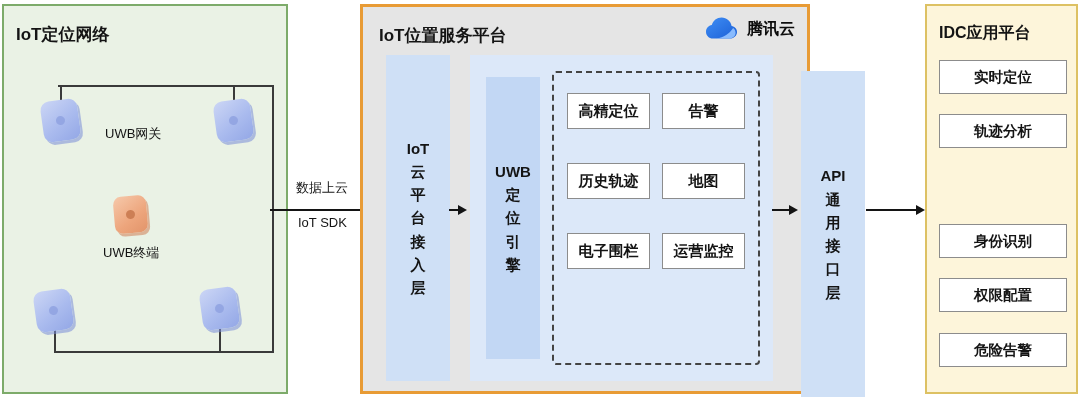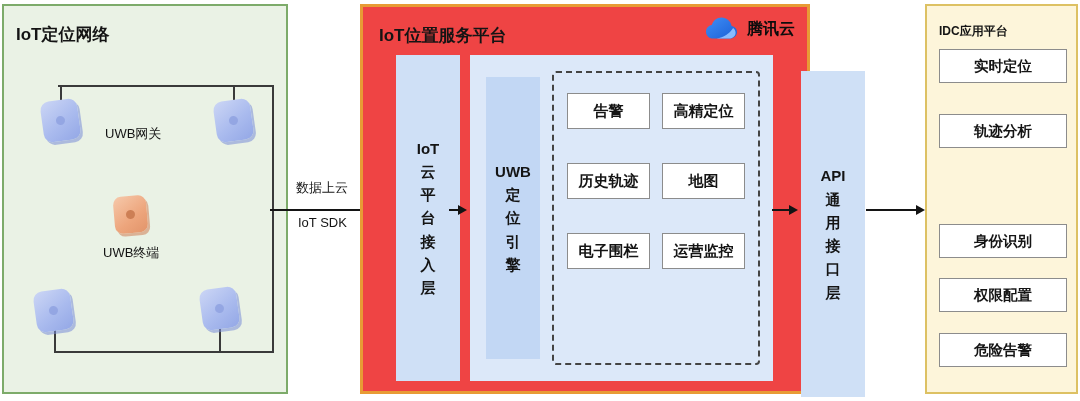--- a/index.html
+++ b/index.html
@@ -1,20 +1,20 @@
 <!DOCTYPE html>
 <html><head>
 <meta charset="utf-8">
 <style>
   html,body{margin:0;padding:0;background:#fff;}
   .canvas{position:relative;width:1080px;height:401px;background:#fff;overflow:hidden;
           font-family:"Liberation Sans","DejaVu Sans",sans-serif;color:#141414;}
   .panel{position:absolute;box-sizing:border-box;}
   .panel-green{left:2px;top:4px;width:286px;height:390px;border:2px solid #7dab6a;background:#eaf2e5;}
-  .panel-orange{left:360px;top:4px;width:450px;height:390px;border:3px solid #e89b35;background:#ef4444;}
+  .panel-orange{left:360px;top:4px;width:450px;height:390px;border:3px solid #e89b35;background:#e5e5e5;}
   .panel-yellow{left:925px;top:4px;width:153px;height:390px;border:2px solid #ddc163;background:#fdf5da;}
   .panel-title{position:absolute;font-weight:700;font-size:17px;color:#141414;margin-top:7px;}
 
   
   .net-line{position:absolute;background:#3a3a3a;}
 
   
   .gw{position:absolute;width:37px;height:41px;border-radius:9px;
       background:linear-gradient(145deg,#ccd6f5 0%,#aabbee 55%,#93a7e6 100%);
       box-shadow:2px 3px 0 rgba(120,140,215,.55);transform:rotate(-8deg);}
@@ -93,41 +93,41 @@
             <stop offset="0" stop-color="#3f8ef5"></stop>
               <stop offset="1" stop-color="#1b5fd6"></stop>
           </linearGradient>
         </defs>
         <path fill="url(#tcg)" d="M31.5 23.5H10.8C7 23.5 4 20.5 4 16.7c0-3.4 2.5-6.2 5.8-6.7C11 5.6 14.9 2.5 19.6 2.5c5 0 9.2 3.6 10 8.4 3 .3 5.4 2.9 5.4 6 0 3.3-2.7 6-6 6.6z"></path>
         <path fill="#8fc0ff" opacity=".95" d="M31.5 23.5H14.5c7.2-1.2 13-4.8 16.6-10.6 1.5 1.1 2.5 2.9 2.5 4.9 0 3.1-2.4 5.2-5.3 5.7z"></path>
       </svg>
       <span class="logo-text">腾讯云</span>
     </div>
 
-    <div class="vbar" style="left:33px;top:48px;width:64px;height:326px;justify-content:center;">
+    <div class="vbar" style="left:23px;top:48px;width:64px;height:326px;justify-content:center;">
       <div class="vbar-text">IoT
 云
 平
 台
 接
 入
 层</div>
     </div>
 
     <div class="mid-container">
       <div class="engine-bar">
         <div class="vbar-text">UWB
 定
 位
 引
 擎</div>
       </div>
       <div class="dashed-box">
+        <div class="white-box feature-box">高精定位</div>
         <div class="white-box feature-box">告警</div>
-        <div class="white-box feature-box">高精定位</div>
         <div class="white-box feature-box">历史轨迹</div>
         <div class="white-box feature-box">地图</div>
         <div class="white-box feature-box">电子围栏</div>
         <div class="white-box feature-box">运营监控</div>
       </div>
     </div>
 
     <div class="vbar" style="left:438px;top:64px;width:64px;height:326px;">
       <div class="vbar-text">API
 通
@@ -136,21 +136,21 @@
 口
 层</div>
     </div>
   </div>
 
   <div class="arrow" style="left:449px;top:209px;width:9px;"></div>
   <div class="arrow" style="left:772px;top:209px;width:17px;"></div>
   <div class="arrow" style="left:866px;top:209px;width:50px;"></div>
 
   <div class="panel panel-yellow">
-    <div class="panel-title" style="left:12px;top:10px;font-size:12px;">IDC应用平台</div>
-    <div class="white-box app-box" style="top:43px;">实时定位</div>
+    <div class="panel-title" style="left:12px;top:10px;font-size:16px;">IDC应用平台</div>
+    <div class="white-box app-box" style="top:54px;">实时定位</div>
     <div class="white-box app-box" style="top:108px;">轨迹分析</div>
     <div class="white-box app-box" style="top:218px;">身份识别</div>
     <div class="white-box app-box" style="top:272px;">权限配置</div>
     <div class="white-box app-box" style="top:327px;">危险告警</div>
   </div>
 
 </div>
 
 </body></html>

